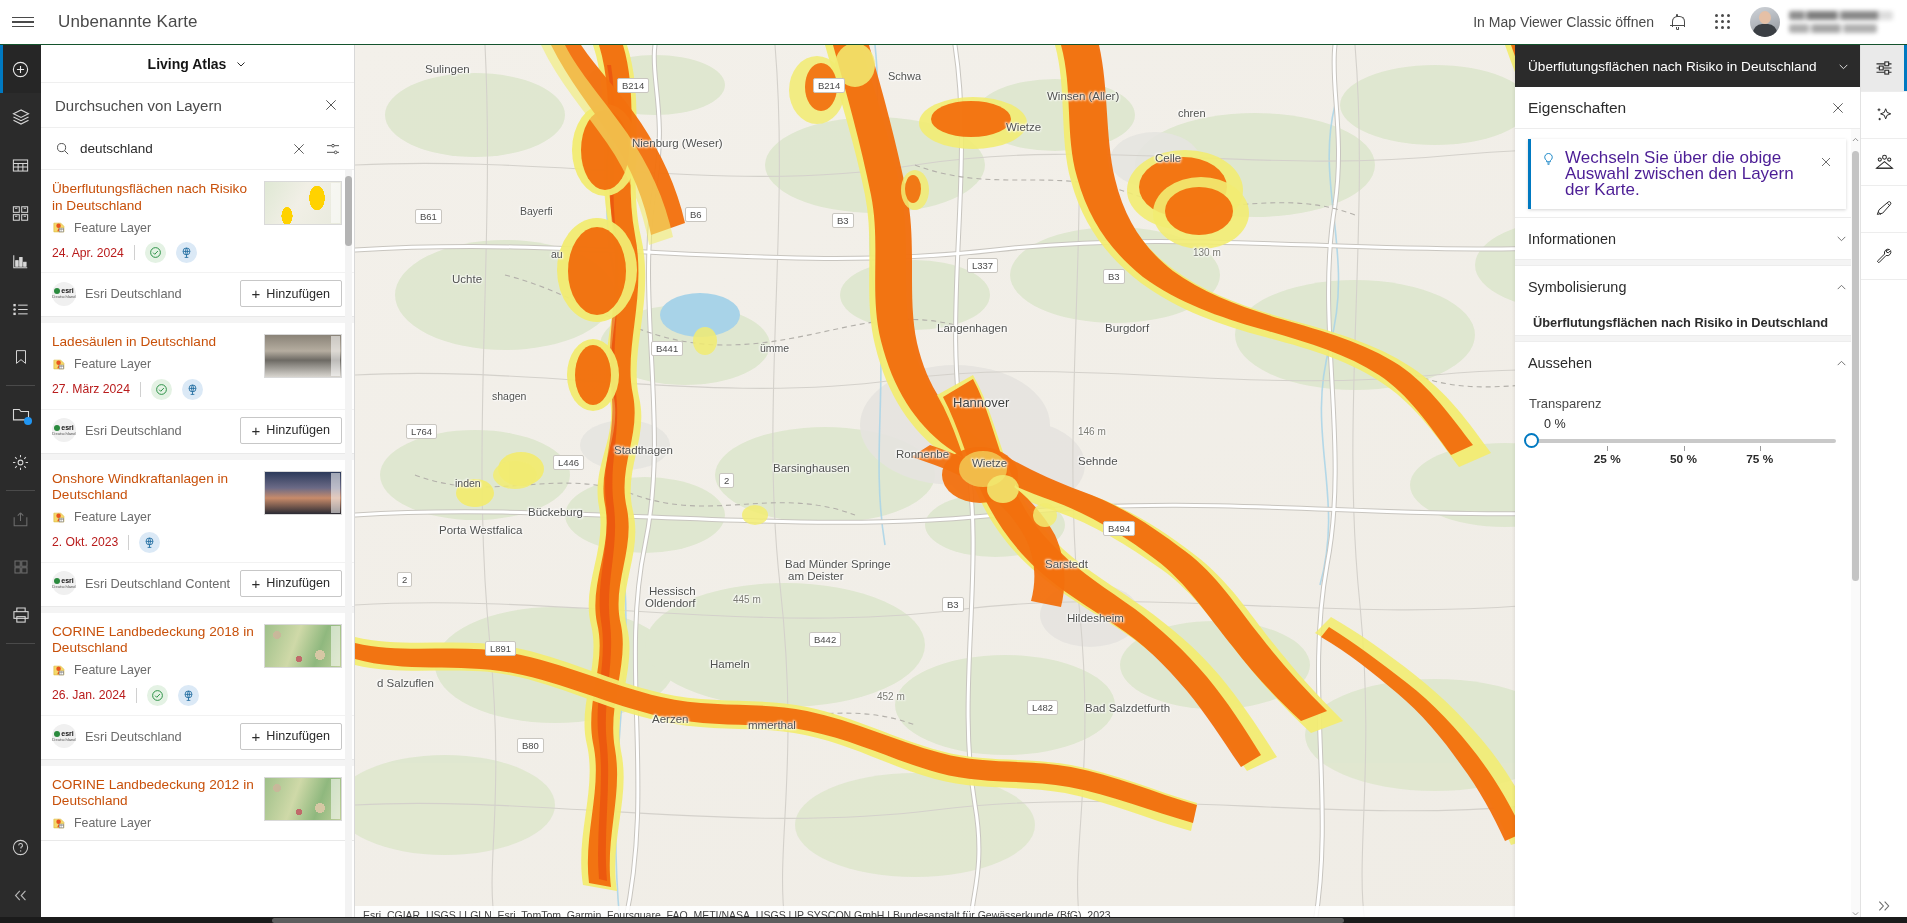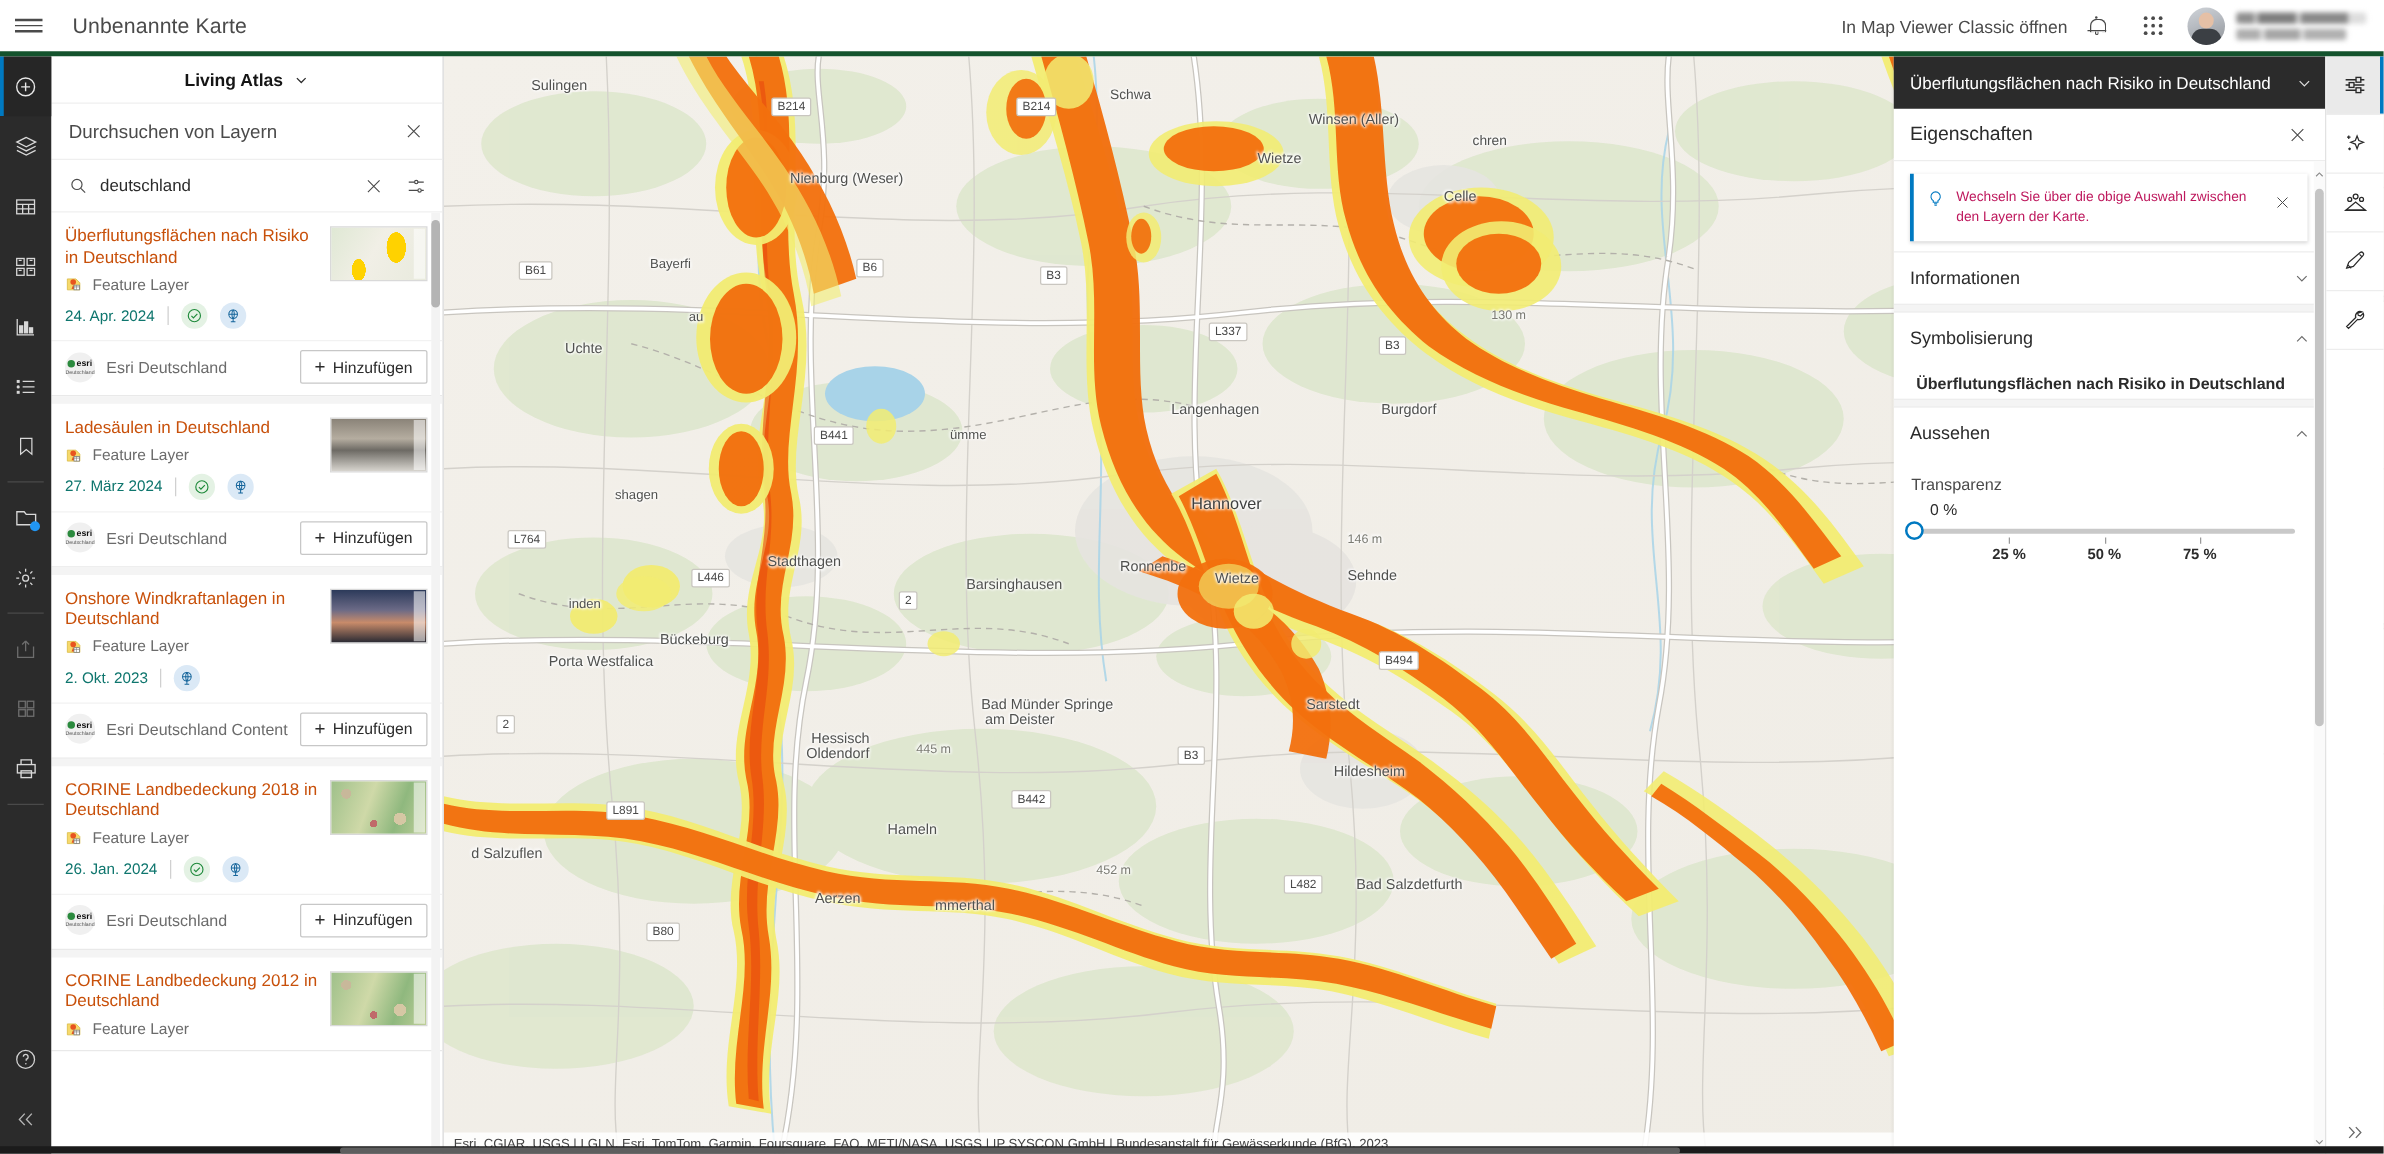--- a/index.html
+++ b/index.html
@@ -8,21 +8,21 @@
     overflow: hidden;
     font-family: "Liberation Sans", sans-serif;
     background: #fff;
     color: #323232;
   }
   #app { position: relative; width: 1907px; height: 923px; }
 
   
   #header {
     position:absolute; top:0; left:0; width:1907px; height:45px;
-    background:#ffffff; border-bottom:4px solid #14532d;
+    background:#ffffff; border-bottom:1px solid #14532d;
     display:flex; align-items:center; z-index:60;
   }
   .hamburger { width:46px; height:45px; display:flex; align-items:center; justify-content:center; cursor:pointer; }
   .hamburger span { display:block; width:22px; height:1.5px; background:#4a4a4a; margin:3px 0; }
   #map-title { font-size:17px; color:#4a4a4a; margin-left:12px; letter-spacing:.1px; }
   #header-right { margin-left:auto; display:flex; align-items:center; height:45px; }
   #classic-link { font-size:14px; color:#4a4a4a; cursor:pointer; white-space:nowrap; }
   .hdr-icon { width:46px; height:45px; display:flex; align-items:center; justify-content:center; cursor:pointer; }
   .bell { width:15px; height:16px; position:relative; }
   .bell:before{content:"";position:absolute;left:2px;top:2px;width:11px;height:10px;border:1.3px solid #4a4a4a;border-bottom:none;border-radius:5.5px 5.5px 0 0;}
@@ -71,21 +71,21 @@
   #lp-search-value { font-size:13.5px; color:#2b2b2b; flex:1; }
   .icon-btn { width:24px;height:24px;display:flex;align-items:center;justify-content:center;cursor:pointer;flex:none; }
   #lp-results { flex:1; overflow:hidden; position:relative; }
   .result-card { border-bottom:1px solid #e9e9e9; }
   .rc-main { display:flex; padding:11px 12px 9px 11px; gap:8px; }
   .rc-text { flex:1; min-width:0; }
   .rc-title { font-size:13.6px; color:#c8500a; line-height:16.5px; cursor:pointer; }
   .rc-type { display:flex; align-items:center; gap:7px; margin-top:6px; }
   .rc-type-label { font-size:12.4px; color:#6b6b6b; }
   .rc-meta { display:flex; align-items:center; gap:10px; margin-top:7px; }
-  .rc-date { font-size:12.2px; color:#0f766e; }
+  .rc-date { font-size:12.2px; color:#b91c1c; }
   .rc-divider { width:1px; height:15px; background:#d0d0d0; }
   .badge { width:21px; height:21px; border-radius:50%; display:flex; align-items:center; justify-content:center; }
   .badge.auth { background:#e4f2e4; }
   .badge.living { background:#dbe9f6; }
   .rc-thumb { width:78px; height:44px; flex:none; border:1px solid #d9d9d9; position:relative; overflow:hidden; background:#eee; }
   .rc-thumb .esri-wm { position:absolute; right:1px; top:1px; bottom:1px; width:9px; background:rgba(255,255,255,.55); }
   .rc-owner { display:flex; align-items:center; padding:7px 12px 9px 11px; gap:9px; border-top:1px solid #f2f2f2; }
   .owner-logo { width:24px;height:24px;border-radius:50%;background:#f0f0f0;display:flex;align-items:center;justify-content:center;flex:none;
                 font-size:5.6px;color:#111;font-weight:700;line-height:6px;text-align:center;}
   .owner-logo .globe{width:6px;height:6px;border-radius:50%;background:#2b8a3e;display:inline-block;margin-right:1px;vertical-align:-1px;}
@@ -138,21 +138,21 @@
   #rp-header-title { color:#fff; font-size:13.6px; flex:1; white-space:nowrap; overflow:hidden; text-overflow:ellipsis; }
   #rp-subhead { height:42px; display:flex; align-items:center; padding:0 10px 0 13px; border-bottom:1px solid #ededed; flex:none; }
   #rp-subhead-title { font-size:15.5px; color:#2b2b2b; flex:1; }
   #rp-body { flex:1; overflow:hidden; position:relative; }
   #rp-scroll-track { position:absolute; right:0; top:0; bottom:0; width:9px; background:#fafafa; }
   #rp-scroll-thumb { position:absolute; right:1px; top:22px; width:7px; height:430px; background:#c4c4c4; border-radius:4px; }
   .rp-scroll-arrow { position:absolute; right:0; width:9px; height:16px; display:flex; align-items:center; justify-content:center; cursor:pointer;}
   .rp-scroll-arrow.up{top:2px;} .rp-scroll-arrow.down{bottom:2px;}
   .tip { margin:10px 14px 8px 13px; background:#fff; border-left:3px solid #0079c1;
          box-shadow:0 1px 3px rgba(0,0,0,.17); display:flex; align-items:flex-start; padding:11px 8px 11px 10px; gap:9px; }
-  .tip-text { font-size:11px; line-height:16px; color:#be185d; flex:1; }
+  .tip-text { font-size:17px; line-height:16px; color:#4c1d95; flex:1; }
   .sect-head { height:42px; display:flex; align-items:center; padding:0 12px 0 13px; cursor:pointer; border-top:1px solid #ededed; }
   .sect-head.nodivider { border-top:none; }
   .sect-title { font-size:14.4px; color:#2b2b2b; flex:1; }
   .sect-gap { height:7px; background:#f4f4f4; border-top:1px solid #ededed; border-bottom:1px solid #ededed;}
   .sym-layer-name { font-size:12.8px; font-weight:700; color:#2b2b2b; padding:6px 14px 4px 18px; line-height:17px;}
   .sym-class { padding:9px 14px 0 26px; }
   .sym-class + .sym-class { border-top:1px solid #e2e2e2; margin:13px 14px 0 17px; padding:13px 0 0 9px; }
   .sym-label { font-size:12.9px; font-weight:700; color:#2b2b2b; }
   .sym-swatch { margin:11px 0 18px 12px; width:26px; height:20px; }
   .sym-swatch svg { display:block; }

